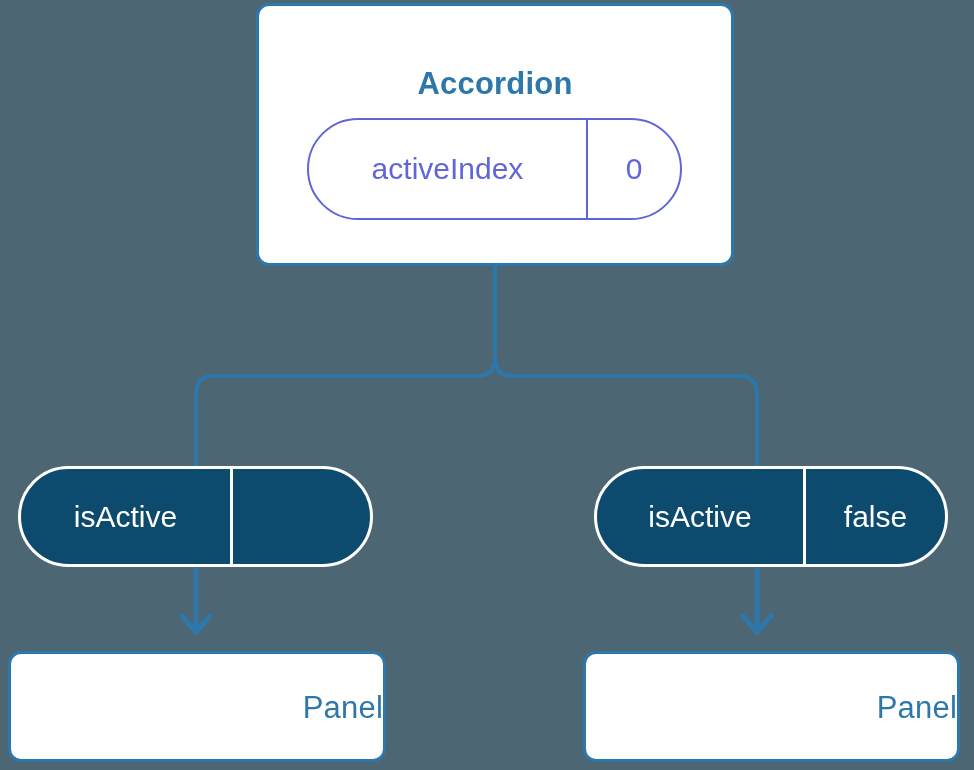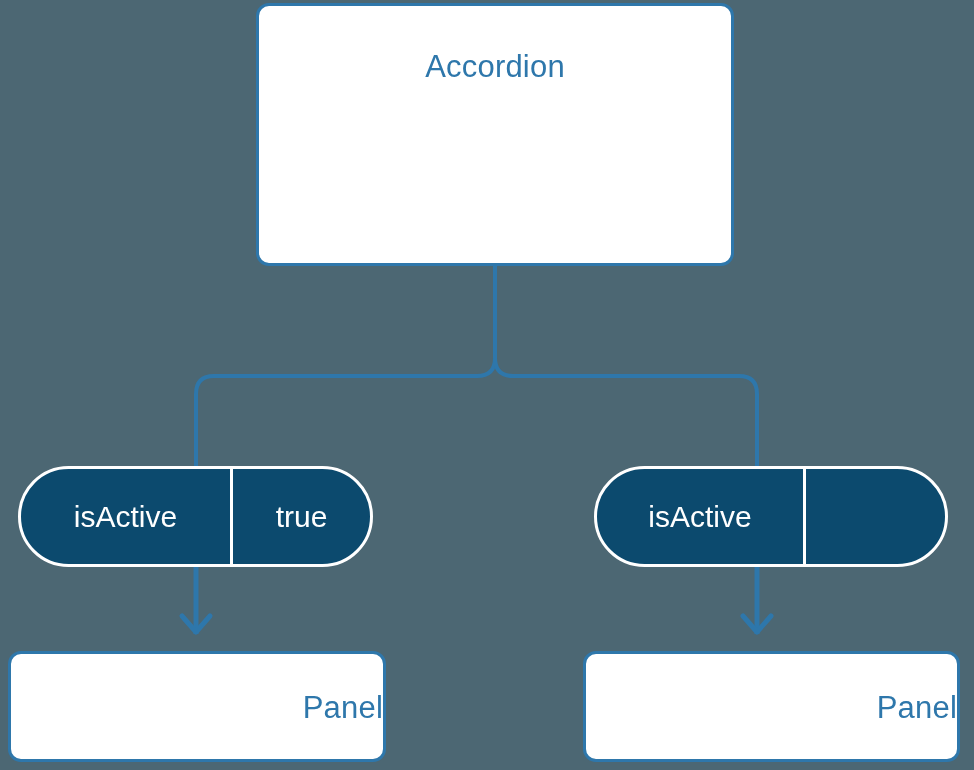--- a/index.html
+++ b/index.html
@@ -47,21 +47,22 @@
   #accordion-box {
     left: 256px;
     top: 3px;
     width: 478px;
     height: 263px;
   }
   #accordion-title {
     position: absolute;
     left: 0;
     right: 0;
-    top: 43px;
+    top: 60px;
+    font-weight: bold;
   }
 
   #panel-left-box {
     left: 8px;
     top: 651px;
     width: 378px;
     height: 111px;
   }
   #panel-right-box {
     left: 583px;
@@ -163,28 +164,32 @@
     <path d="M182,616 L196,632 L210,616" fill="none" stroke="#2e77ab" stroke-width="5" stroke-linecap="round" stroke-linejoin="round"></path>
 
     <path d="M757,567 L757,634" fill="none" stroke="#2e77ab" stroke-width="5" stroke-linecap="butt"></path>
     <path d="M743,616 L757,632 L771,616" fill="none" stroke="#2e77ab" stroke-width="5" stroke-linecap="round" stroke-linejoin="round"></path>
   </svg>
 
   <div class="box" id="accordion-box">
     <div class="box-title" id="accordion-title">Accordion</div>
   </div>
 
+  <div class="pill" id="accordion-state-pill">
+    <div class="cell" id="accordion-state-key">activeIndex</div>
+    <div class="cell" id="accordion-state-val">0</div>
+  </div>
 
   <div class="pill pill-filled" id="prop-pill-left">
     <div class="cell cell-key">isActive</div>
-    <div class="cell cell-val">true</div>
   </div>
 
   <div class="pill pill-filled" id="prop-pill-right">
     <div class="cell cell-key">isActive</div>
+    <div class="cell cell-val">false</div>
   </div>
 
   <div class="box" id="panel-left-box">
     <div class="box-title panel-label">Panel</div>
   </div>
 
   <div class="box" id="panel-right-box">
     <div class="box-title panel-label">Panel</div>
   </div>
 

